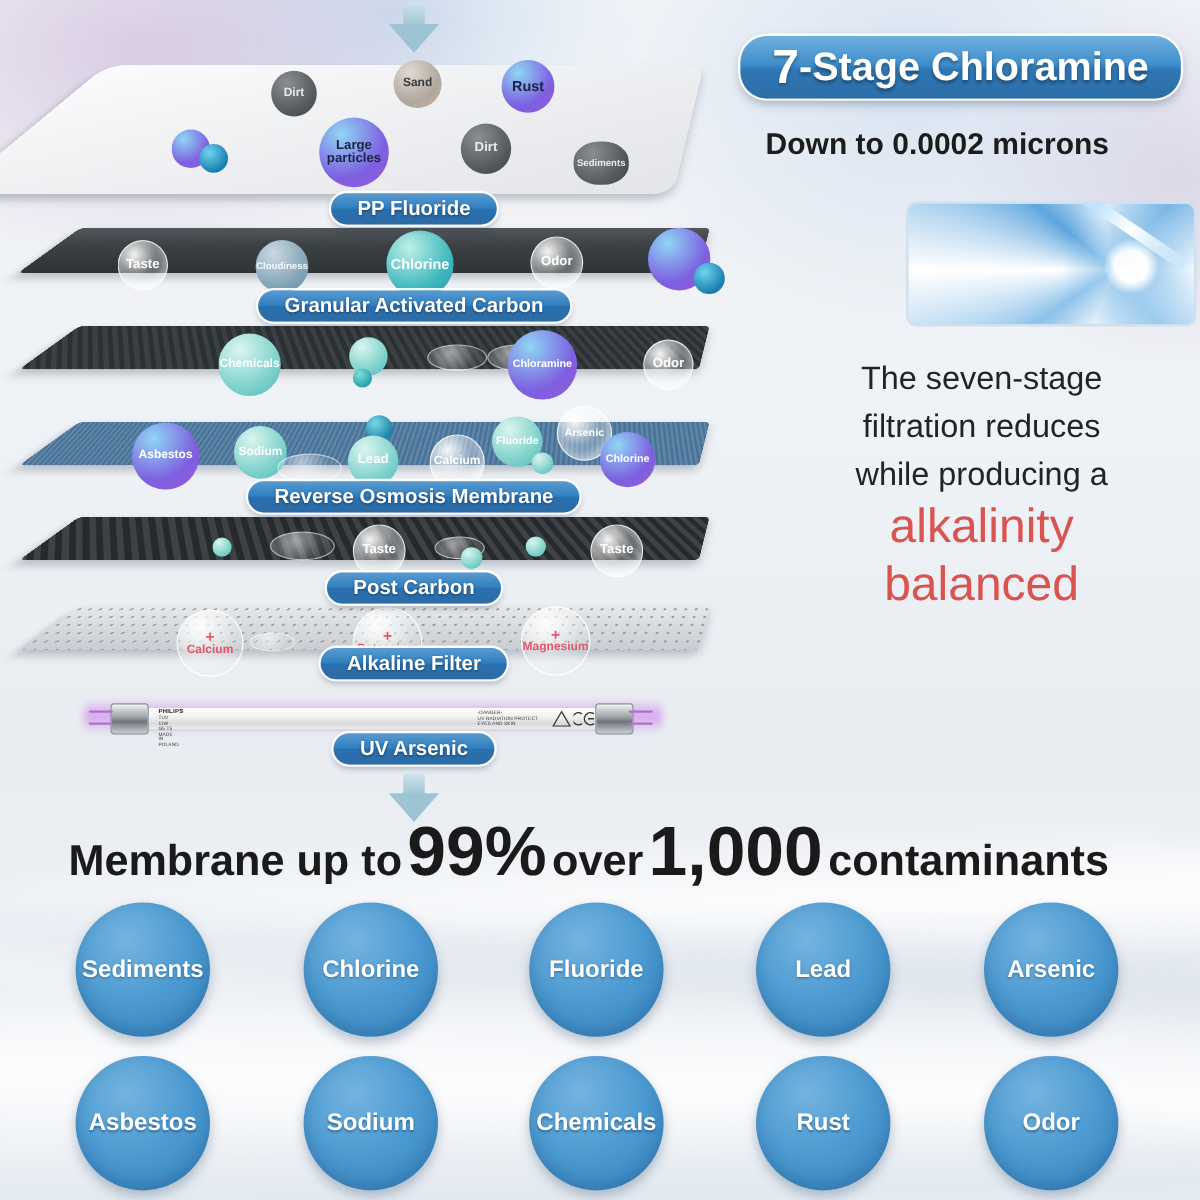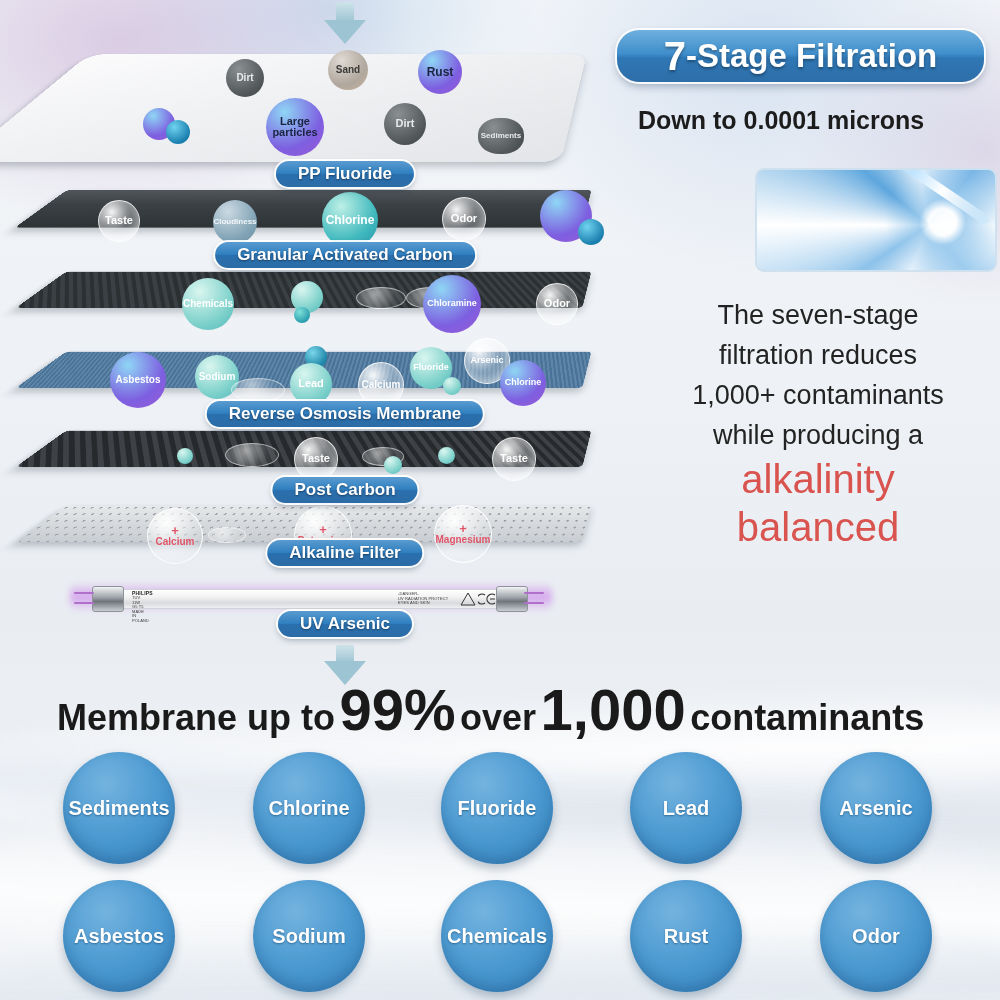--- a/index.html
+++ b/index.html
@@ -292,33 +292,32 @@
     </div>
   </div>
 
   <div class="arrow" style="left:345px;top:645px;">
     <div class="stem" style="left:-9px;top:0;width:18px;height:18px;"></div>
     <div class="head" style="left:-21px;top:16px;"></div>
   </div>
 
   <div class="badge" style="left:617px;top:30px;width:367px;height:52px;">
     <span class="big">7</span>
-    <span class="rest">-Stage Filtration</span>
-  </div>
-
-  <div class="subline" style="left:638px;top:106px;">Down to 0.0001 microns</div>
+    <span class="rest">-Stage Chloramine</span>
+  </div>
+
+  <div class="subline" style="left:638px;top:106px;">Down to 0.0002 microns</div>
 
   <div class="inset" style="left:755px;top:168px;width:238px;height:100px;">
     <div class="beam"></div>
   </div>
 
   <div class="para" style="left:640px;top:295px;width:356px;">
     <div>The seven-stage</div>
     <div>filtration reduces</div>
-    <div>1,000+ contaminants</div>
     <div>while producing a</div>
     <span class="red">alkalinity</span>
     <span class="red">balanced</span>
   </div>
 
   <div class="headline" style="left:57px;top:676px;">
     <span class="md">Membrane up to</span>
     <span class="xl">99%</span>
     <span class="md">over</span>
     <span class="xl">1,000</span>

